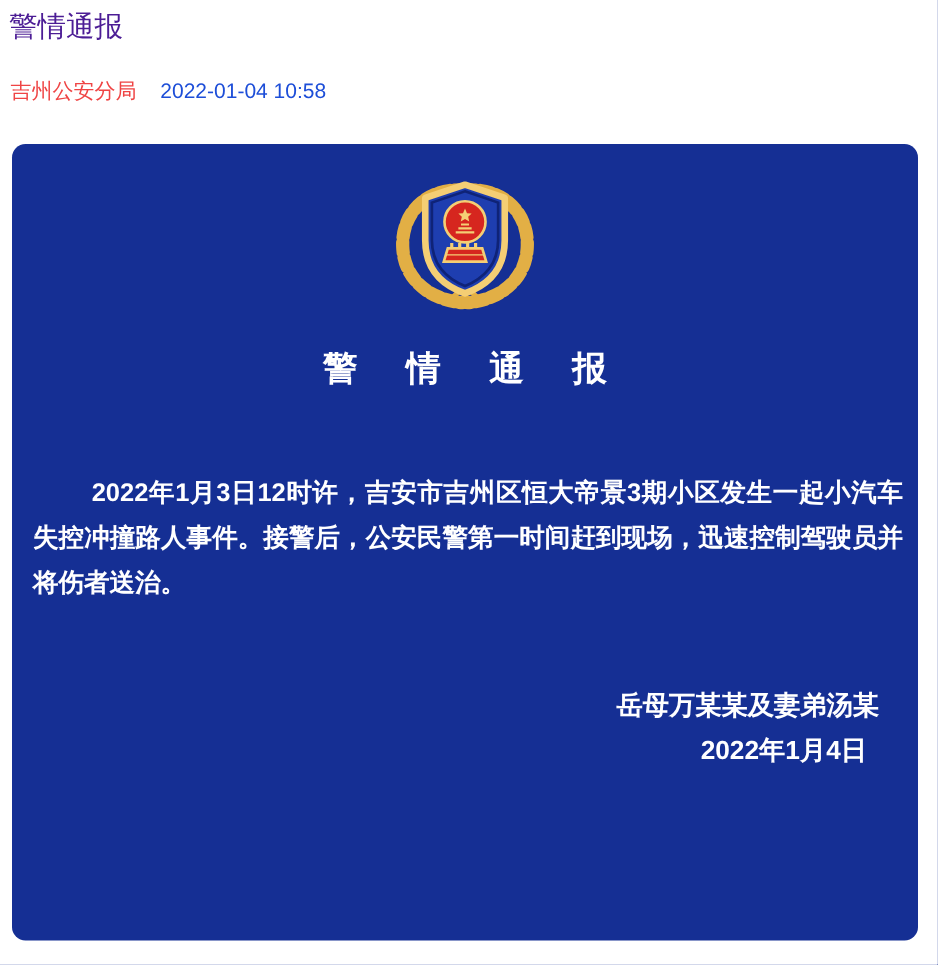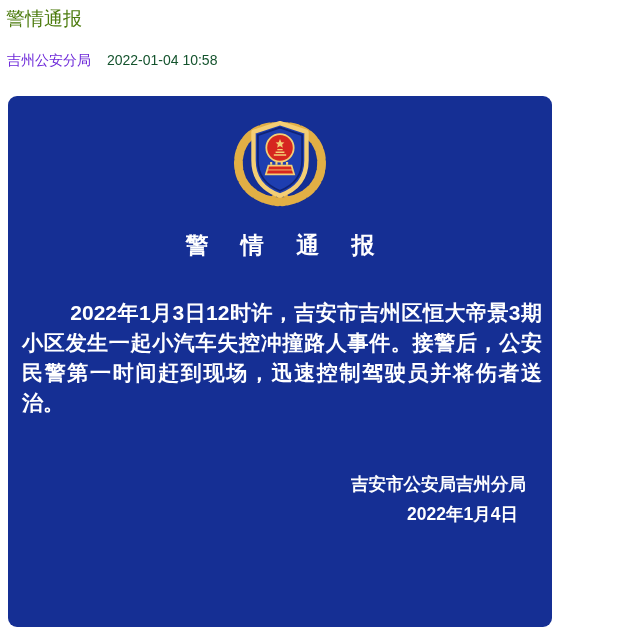--- a/index.html
+++ b/index.html
@@ -12,38 +12,38 @@
     position: relative;
     width: 625px;
     height: 643px;
     background: #ffffff;
     overflow: hidden;
   }
   .article-title {
     padding: 6px 0 0 6px;
     font-size: 19px;
     line-height: 26px;
-    color: #4d7c0f;
+    color: #4c1d95;
     font-weight: 400;
   }
   .byline {
     padding: 19px 0 0 7px;
     font-size: 14px;
     line-height: 18px;
   }
   .byline .source {
-    color: #6d28d9;
+    color: #ef4444;
   }
   .byline .time {
-    color: #14532d;
+    color: #1d4ed8;
     margin-left: 12px;
   }
   .notice-card {
     margin: 27px 0 0 8px;
-    width: 544px;
+    width: 604px;
     height: 531px;
     background: #152F94;
     border-radius: 9px;
     overflow: hidden;
     color: #ffffff;
   }
   .emblem {
     display: block;
     margin: 20px auto 0 auto;
     width: 106px;
@@ -53,23 +53,23 @@
     margin-top: 22px;
     text-align: center;
     font-size: 23px;
     line-height: 30px;
     font-weight: 700;
     letter-spacing: 13px;
     text-indent: 13px;
     color: #ffffff;
   }
   .notice-body {
-    margin-top: 38px;
+    margin-top: 54px;
     padding: 0 10px 0 14px;
-    font-size: 21px;
+    font-size: 17px;
     font-weight: 700;
     line-height: 30px;
     text-align: justify;
   }
   .notice-body p {
     margin: 0;
     text-indent: 2.3em;
   }
   .notice-footer {
     margin-top: 51px;
@@ -119,18 +119,18 @@
       <path d="M46 61 h28" stroke="#F4CE74" stroke-width="1" fill="none"></path>
     </svg>
 
     <div class="notice-heading">警 情 通 报</div>
 
     <div class="notice-body">
       <p>2022年1月3日12时许，吉安市吉州区恒大帝景3期小区发生一起小汽车失控冲撞路人事件。接警后，公安民警第一时间赶到现场，迅速控制驾驶员并将伤者送治。</p>
     </div>
 
     <div class="notice-footer">
-      <div class="notice-signature">吉安市公安局吉州分局</div>
+      <div class="notice-signature">岳母万某某及妻弟汤某</div>
       <div class="notice-date">2022年1月4日</div>
     </div>
 
   </div>
 </div>
 
 </body></html>

